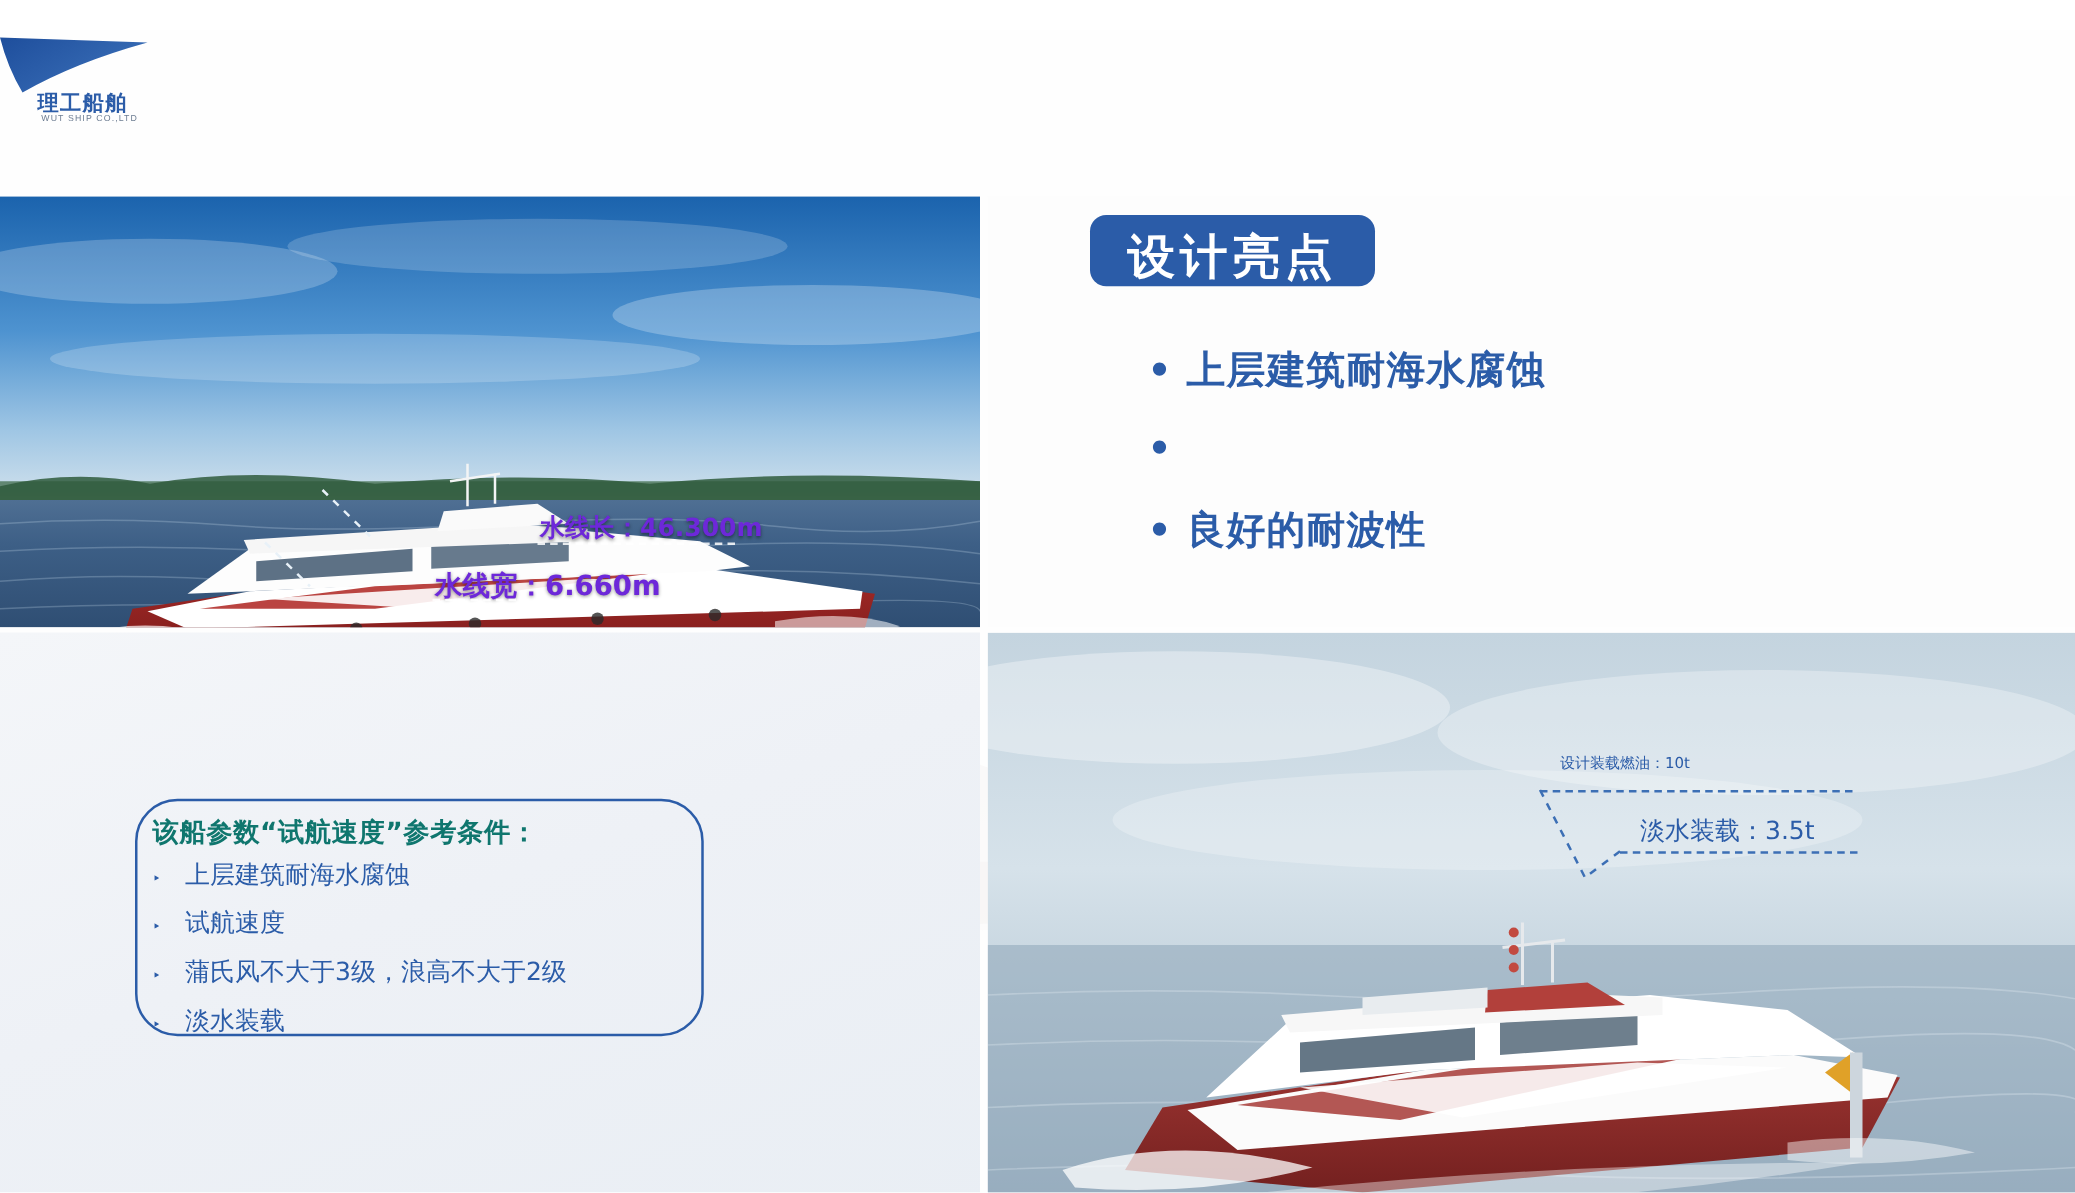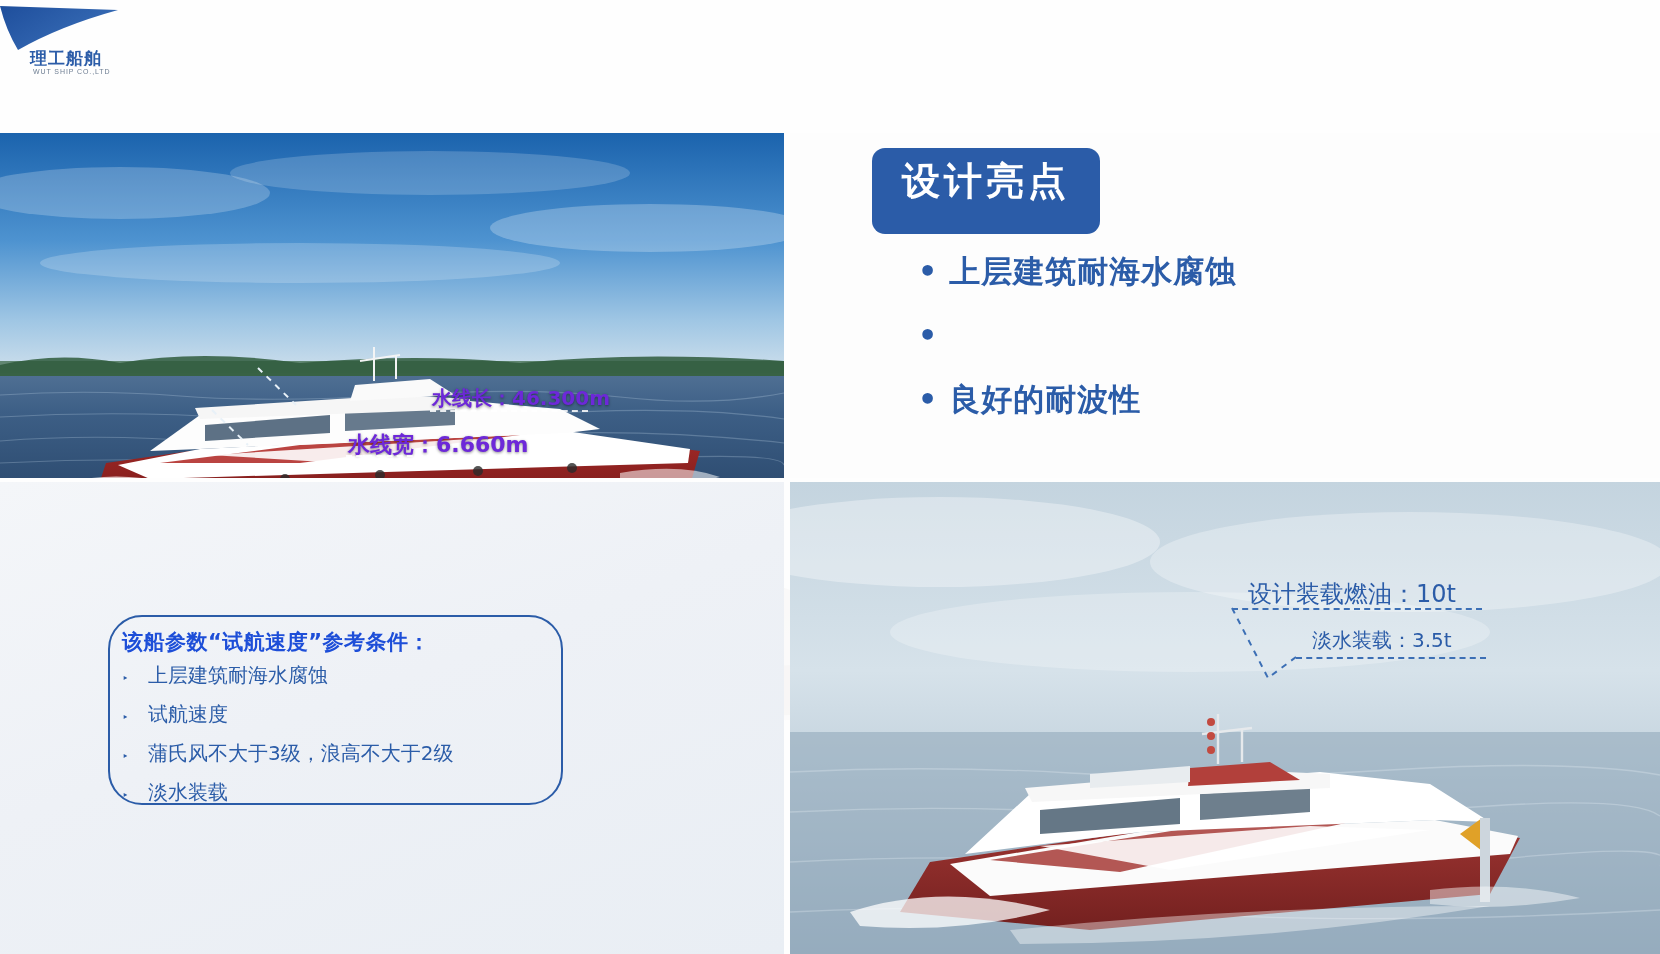--- a/index.html
+++ b/index.html
@@ -5,21 +5,21 @@
   * { margin:0; padding:0; box-sizing:border-box; }
   html,body { width:1660px; height:954px; }
   body {
     font-family:"Liberation Sans","DejaVu Sans",sans-serif;
     background:#ffffff;
     overflow:hidden;
     position:relative;
   }
 
   
-  .slide { position:absolute; inset:0; background:#fefefe; overflow:hidden; }
+  .slide { position:absolute; inset:0; background:#fefefe; overflow:hidden;margin-top:24px; }
 
   
   .watermark {
     position:absolute; left:90px; top:470px; width:780px; height:330px;
     opacity:.18; pointer-events:none;
   }
 
   
   .logo-wrap { position:absolute; left:0; top:0; width:215px; height:95px; }
   .logo-sail { position:absolute; left:0; top:4px; }
@@ -50,59 +50,59 @@
   .dl1 { left:430px; top:410px; width:158px; }
   .dl2 { left:346px; top:455px; width:158px; }
   .leader { position:absolute; }
 
   
   .panel-right { position:absolute; left:790px; top:133px; width:870px; height:345px;
                  background:#fdfdfd; }
   .title-chip {
     position:absolute; left:82px; top:15px;
     background:#2b5ca8; color:#fff; border-radius:13px;
-    padding:14px 30px 34px; font-size:38px; font-weight:700; letter-spacing:4px;
+    padding:14px 30px 5px; font-size:38px; font-weight:700; letter-spacing:4px;
     font-family:"DejaVu Sans","Liberation Sans",sans-serif;
     line-height:1;
   }
   .bullets { position:absolute; left:128px; top:118px; }
   .blt {
     display:flex; align-items:baseline; color:#2b5ca8;
     font-size:31px; font-weight:700; margin-bottom:28px; letter-spacing:1px;
     font-family:"DejaVu Sans","Liberation Sans",sans-serif;
   }
   .blt .dot { font-size:30px; margin-right:11px; line-height:1; }
 
   
   .area-bl { position:absolute; left:0; top:482px; width:784px; height:472px;
              background:linear-gradient(160deg,#f4f6f9 0%,#eef1f6 45%,#e9eef4 100%); }
   .callout {
     position:absolute; left:108px; top:615px; width:455px; height:190px;
     border:2px solid #2b5ca8; border-radius:34px; background:transparent;
   }
   .callout-title {
     position:absolute; left:122px; top:628px;
-    color:#1d4ed8; font-size:21px; font-weight:700; letter-spacing:.5px;
+    color:#0f766e; font-size:21px; font-weight:700; letter-spacing:.5px;
     font-family:"DejaVu Sans","Liberation Sans",sans-serif;
     text-align:center;
   }
   .co-list { position:absolute; left:122px; top:662px; }
   .co-item {
     display:flex; align-items:baseline; color:#2b5ca8;
     font-size:20px; margin-bottom:12px;
     font-family:"DejaVu Sans","Liberation Sans",sans-serif;
   }
   .co-item .tri { font-size:11px; width:26px; color:#2b5ca8; }
 
   
   .photo-br { position:absolute; left:790px; top:482px; width:870px; height:472px;
               overflow:hidden; }
   .ann-b { position:absolute; color:#2b5ca8; font-weight:400; white-space:nowrap;
            font-family:"DejaVu Sans","Liberation Sans",sans-serif; }
-  .ann-fuel { left:1248px; top:578px; font-size:24px; }
+  .ann-fuel { left:1248px; top:578px; font-size:12px; }
   .ann-water { left:1312px; top:627px; font-size:20px; }
   .dl3 { position:absolute; left:1232px; top:608px; width:250px;
          border-top:2px dashed #3c6fb5; }
   .dl4 { position:absolute; left:1296px; top:657px; width:190px;
          border-top:2px dashed #3c6fb5; }
 </style>
 </head>
 <body>
 
 <div class="slide">

